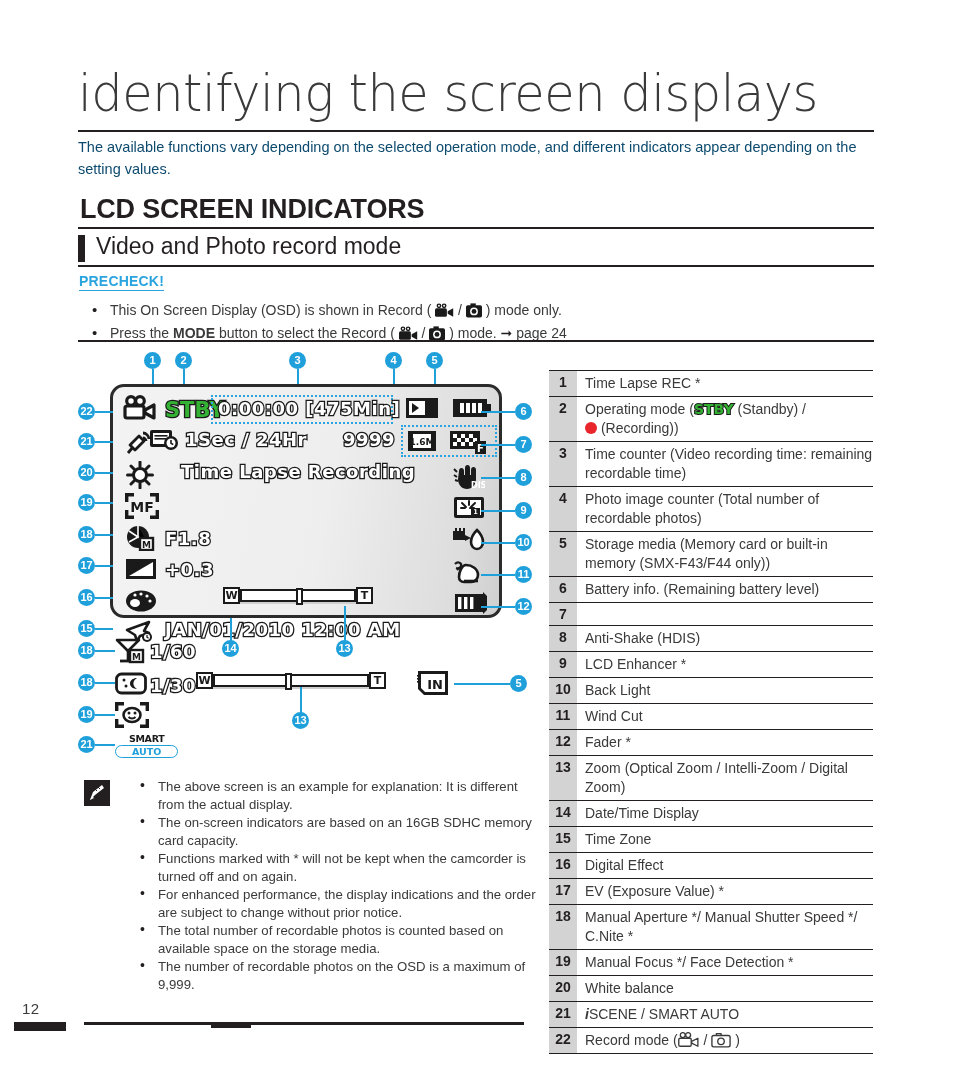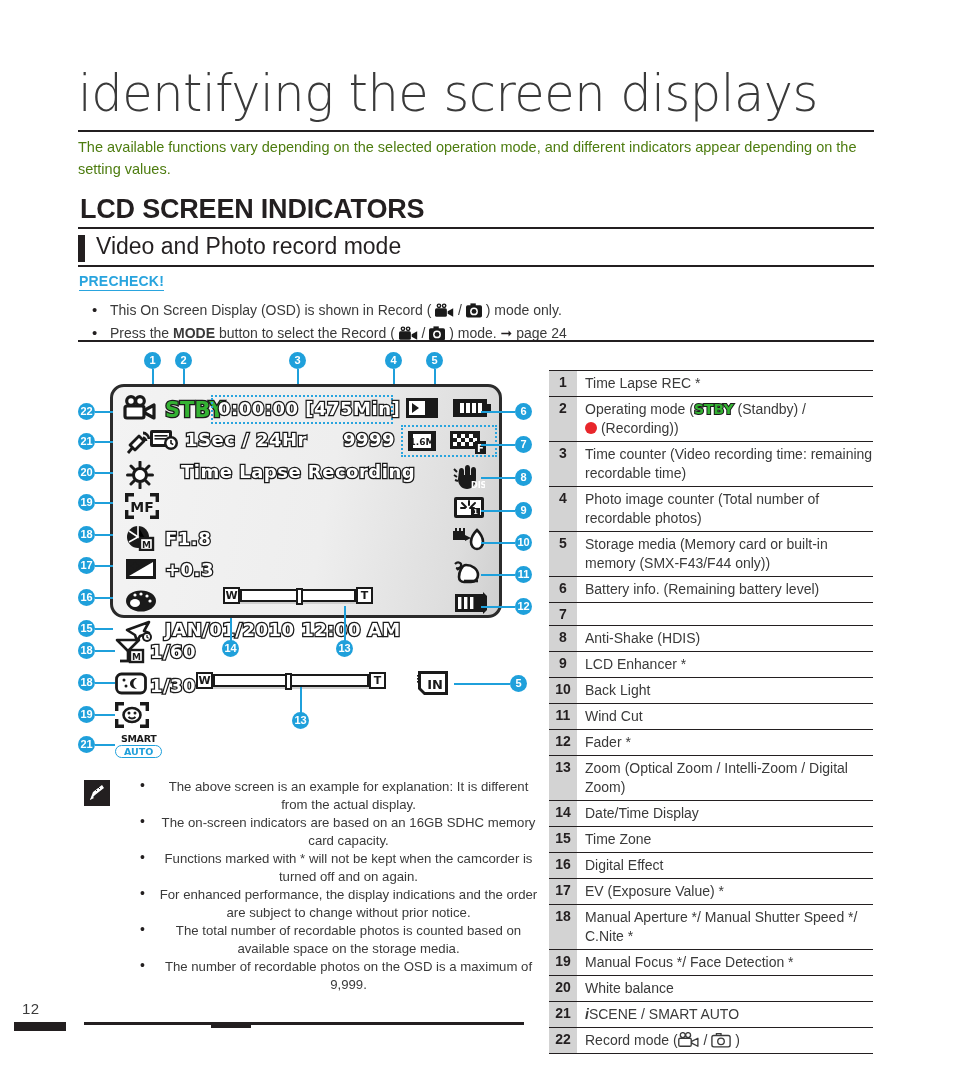--- a/index.html
+++ b/index.html
@@ -38,21 +38,21 @@
     transform: scaleX(0.97);
     transform-origin: left top;
     white-space:nowrap;
   }
   #title-rule {
     position:absolute; left:78px; top:130px; width:796px; height:1.5px;
     background:#231f20;
   }
   #intro {
     position:absolute; left:78px; top:136px; width:800px;
-    font-size:14.5px; line-height:1.55; color:#4d7c0f;
+    font-size:14.5px; line-height:1.55; color:#0c4a6e;
   }
   #section-title {
     position:absolute; left:80px; top:194px;
     font-size:27px; font-weight:bold; color:#231f20; letter-spacing:-0.2px;text-align:center;
   }
   #section-rule {
     position:absolute; left:78px; top:227px; width:796px; height:2px;
     background:#231f20;
   }
   #subsection-bar {
@@ -173,21 +173,21 @@
     -webkit-text-stroke:2px #1a1a1a; paint-order: stroke fill;
   }
 
   
   #notes { position:absolute; left:84px; top:778px; width:455px; }
   #note-icon {
     position:absolute; left:0; top:2px; width:26px; height:26px;
     background:#231f20;
     display:flex; align-items:center; justify-content:center;
   }
-  #note-list { margin-left:56px;text-align:center; }
+  #note-list { margin-left:56px; }
   .note {
     position:relative; padding-left:18px;
     font-size:13.2px; line-height:17.5px; color:#3a3a3a; margin-bottom:1px;
   }
   .note:before { content:"\2022"; position:absolute; left:0; top:-1px; color:#231f20; font-size:14px; }
   #notes-rule {
     position:absolute; left:84px; top:1022px; width:440px; height:2.5px; background:#231f20;
   }
 </style>
 </head>
@@ -538,21 +538,21 @@
     <circle cx="14" cy="11" r="1.5" fill="#1a1a1a"></circle>
     <circle cx="20" cy="11" r="1.5" fill="#1a1a1a"></circle>
     <path d="M13.5 15c2 2 5 2 7 0" stroke="#1a1a1a" stroke-width="2" fill="none"></path>
   </svg>
 
   <div class="callout" style="left:0px; top:384px;">21</div>
   <div class="lead lead-h" style="left:17px; top:392px; width:20px;"></div>
   <div style="position:absolute; left:37px; top:381px; text-align:center;">
     <div style="font-family:'DejaVu Sans',sans-serif; font-size:9.5px; font-weight:bold; color:#1a1a1a; letter-spacing:-.3px;text-align:center;">SMART</div>
     <div style="font-family:'DejaVu Sans',sans-serif; font-size:9.5px; font-weight:bold; color:#1fa0db;
-                border:1.6px solid #1fa0db; border-radius:8px; padding:0 8px; margin-top:1px;">AUTO</div>
+                border:1.6px solid #1fa0db; border-radius:8px; padding:0 16px; margin-top:1px;">AUTO</div>
   </div>
 
   <div class="zoombar" style="left:118px; top:320px; width:190px;">
     <div class="zb-cap">W</div>
     <div class="zb-track" style="flex:1;">
       <div class="zb-thumb" style="left:46%;"></div>
     </div>
     <div class="zb-cap">T</div>
   </div>
   <div class="lead lead-v" style="left:222px; top:335px; height:26px;"></div>

